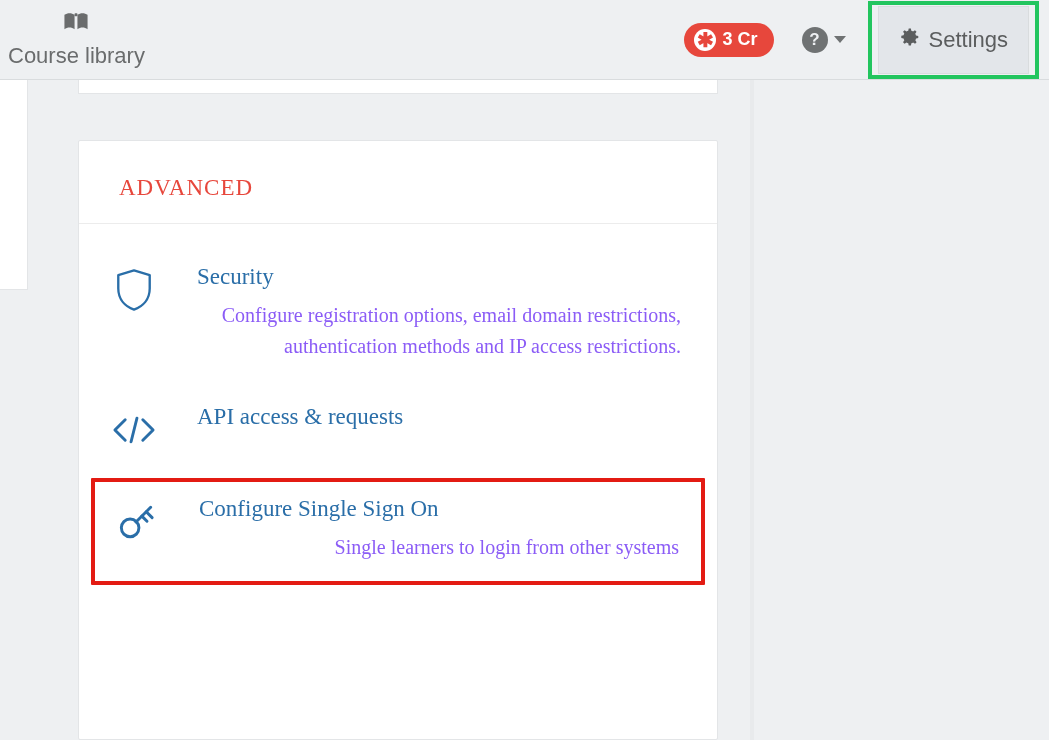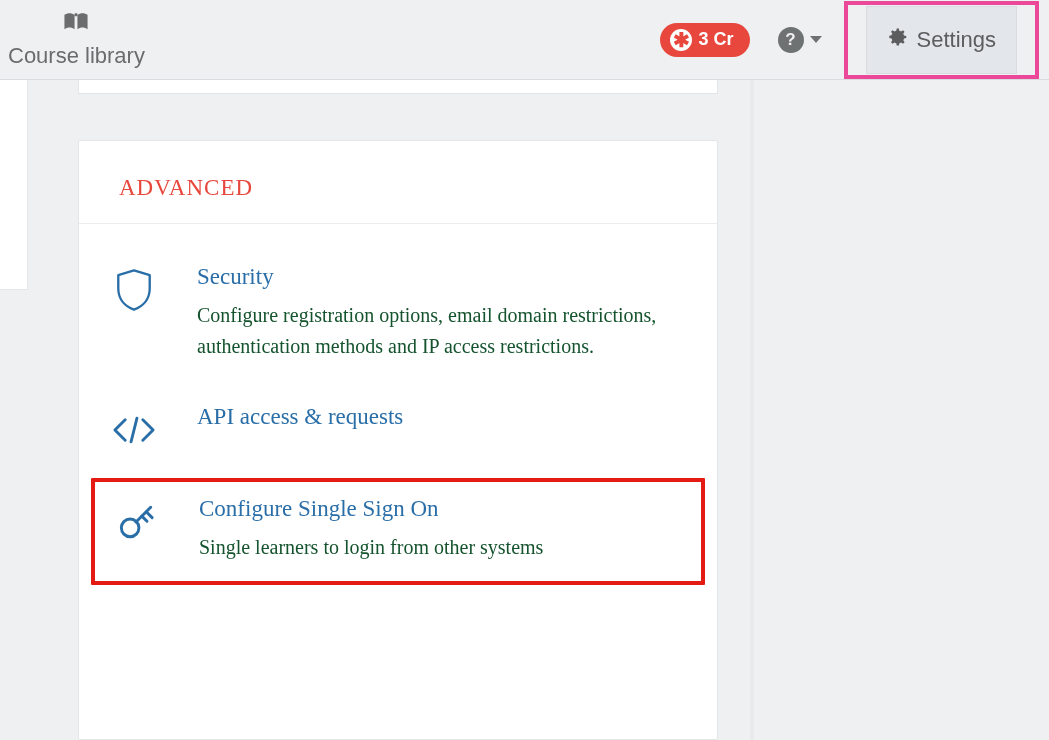--- a/index.html
+++ b/index.html
@@ -60,22 +60,22 @@
     width: 26px; height: 26px; border-radius: 50%; background: #6f7273; color: #eef0f2;
     display: inline-flex; align-items: center; justify-content: center;
     font-weight: 800; font-size: 17px;
   }
   .help .caret {
     width: 0; height: 0; border-left: 6px solid transparent; border-right: 6px solid transparent;
     border-top: 7px solid #6f7273;
   }
 
   .settings-wrap {
-    border: 4px solid #ec4899;
-    padding: 18px;
+    border: 4px solid #22c55e;
+    padding: 6px;
     height: 78px;
     display: flex;
     align-items: center;
     text-align: right;
   }
   .settings-btn {
     display: inline-flex; align-items: center; gap: 8px;
     background: #e3e6ea;
     color: #5b5d5e;
     font-size: 22px;
@@ -141,23 +141,24 @@
   }
   .item .ico svg { width: 44px; height: 44px; }
   .item-body { flex: 1; }
   .item-title {
     color: #2a6ea8;
     font-size: 23px;
     font-weight: 400;
     margin-bottom: 10px;
   }
   .item-desc {
-    color: #14532d;
+    color: #8b5cf6;
     font-size: 20px;
     line-height: 1.55;
+    text-align: right;
   }
   .hl {
     border: 4px solid #e31b13;
     border-radius: 1px;
     margin: 4px -6px 13px -6px;
     padding: 14px 22px 18px 10px;
   }
 
   .right-strip {
     position: absolute;

